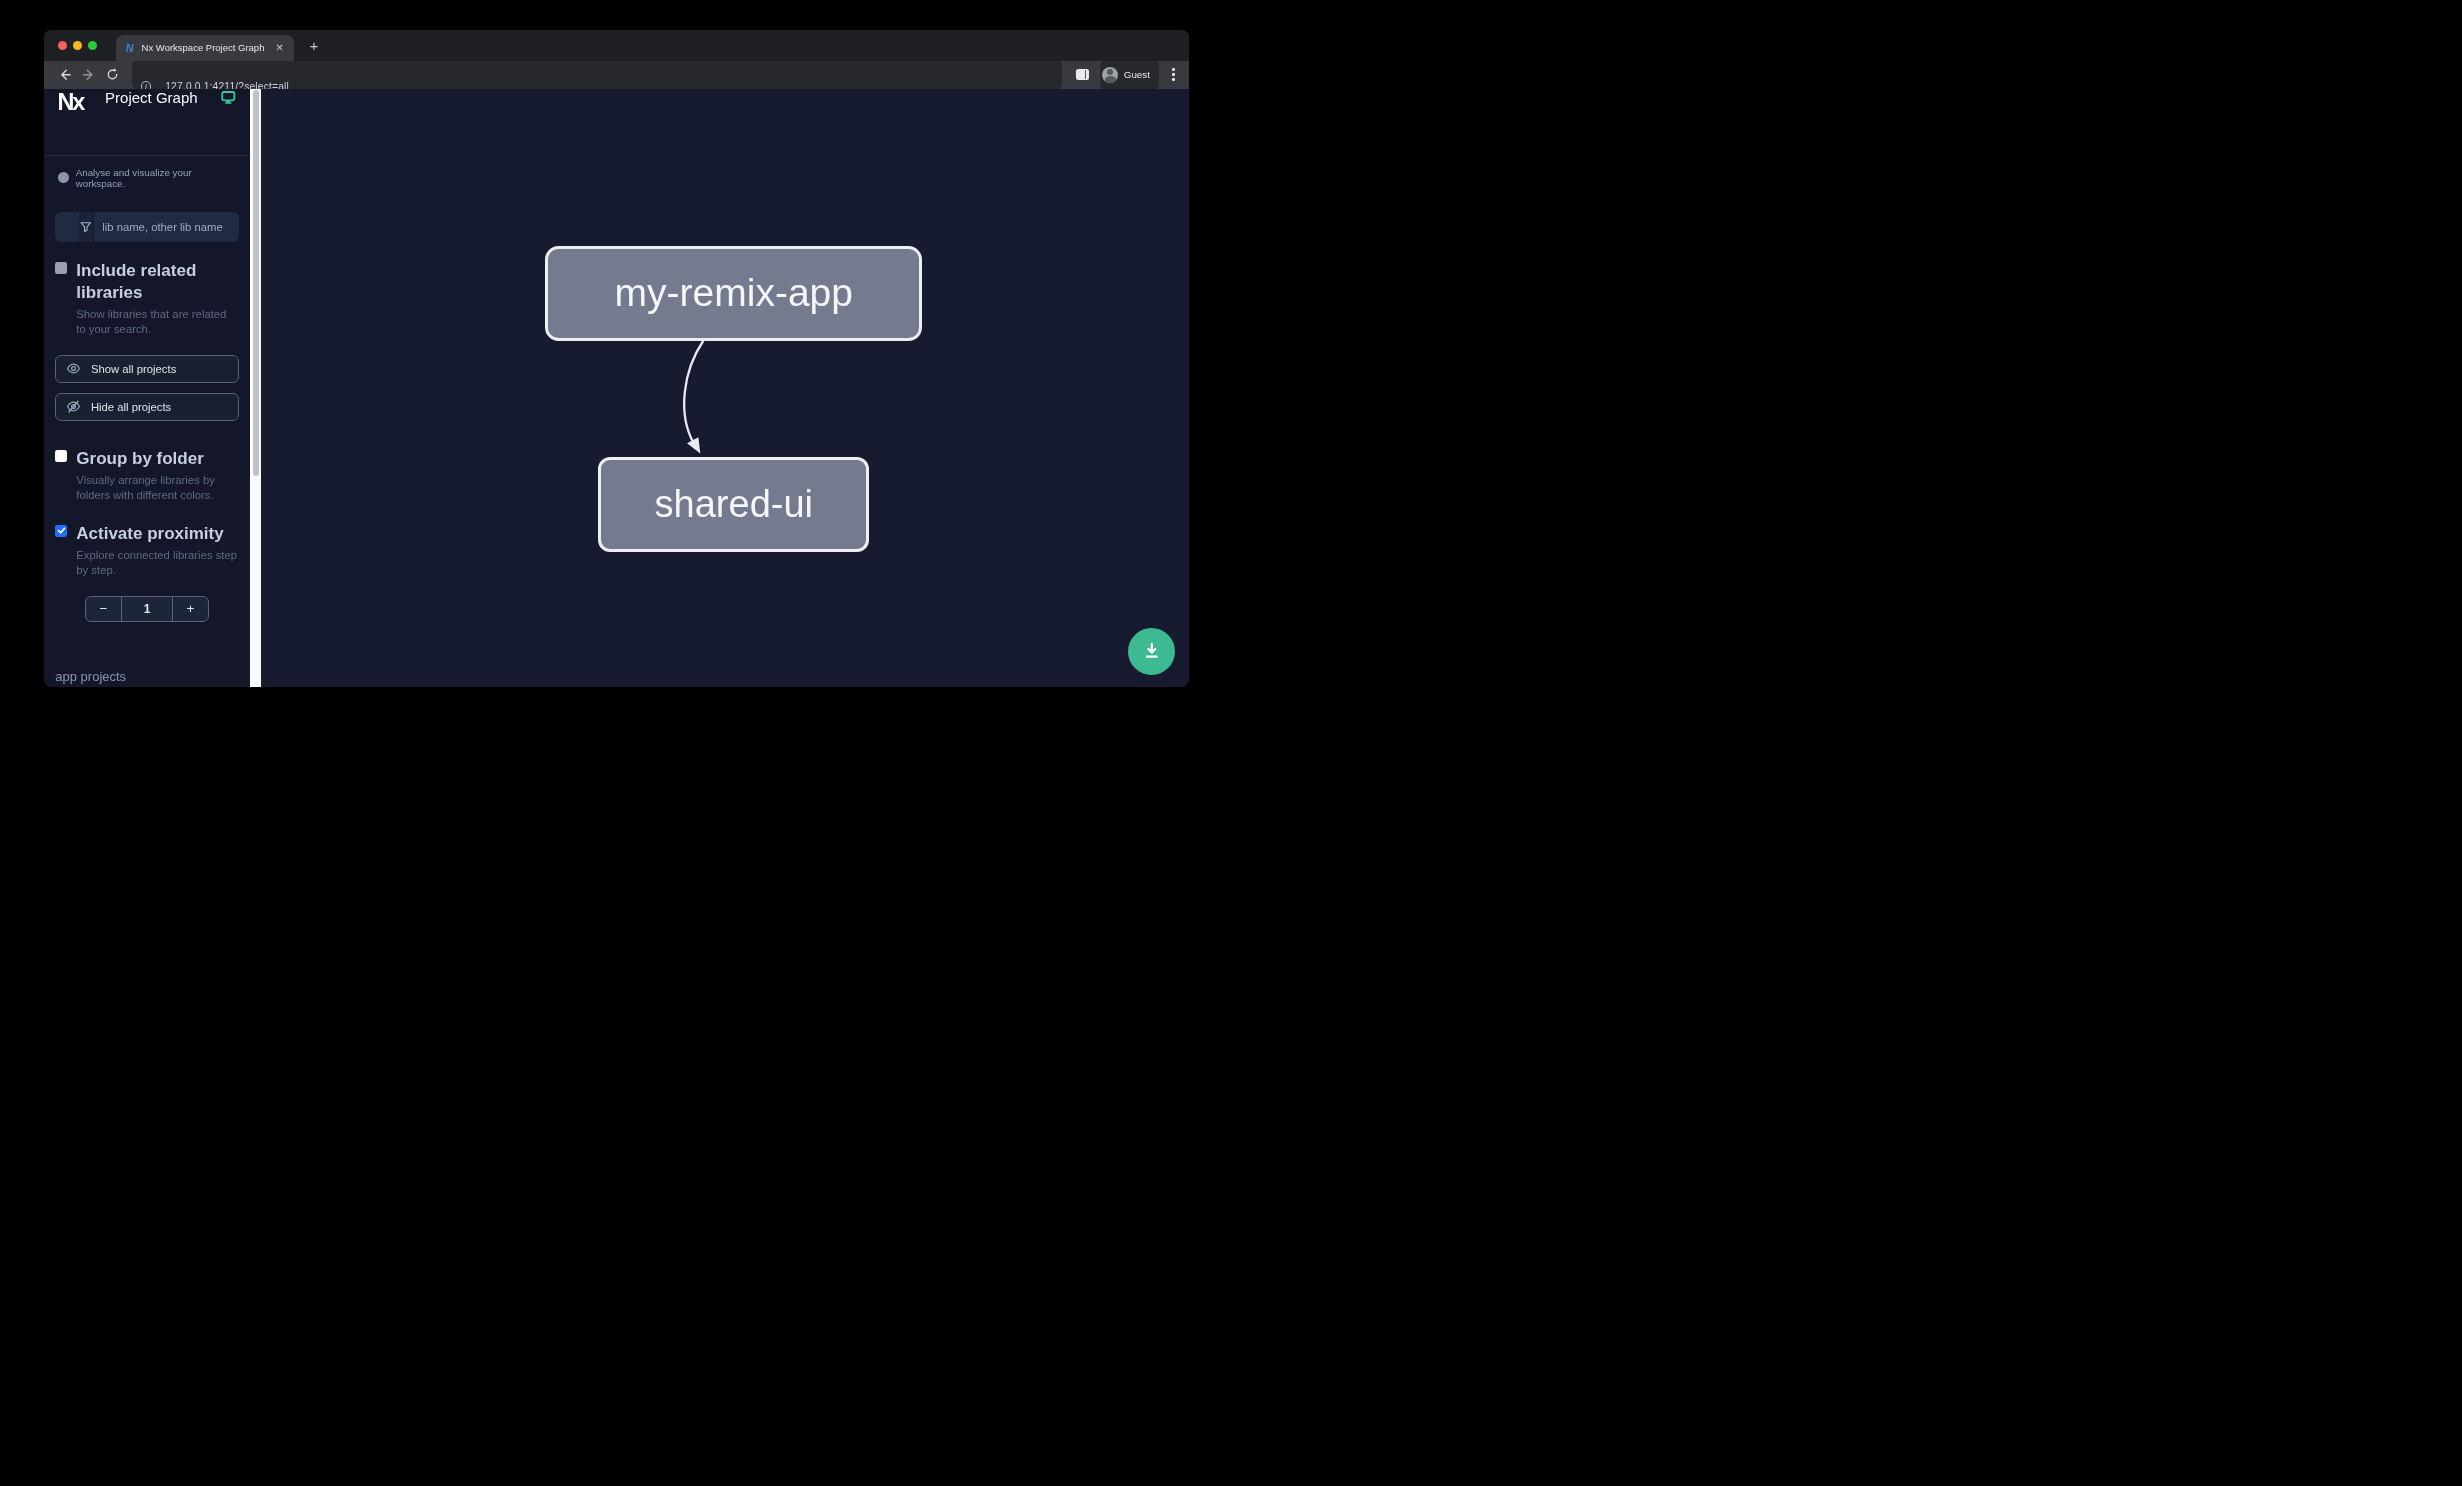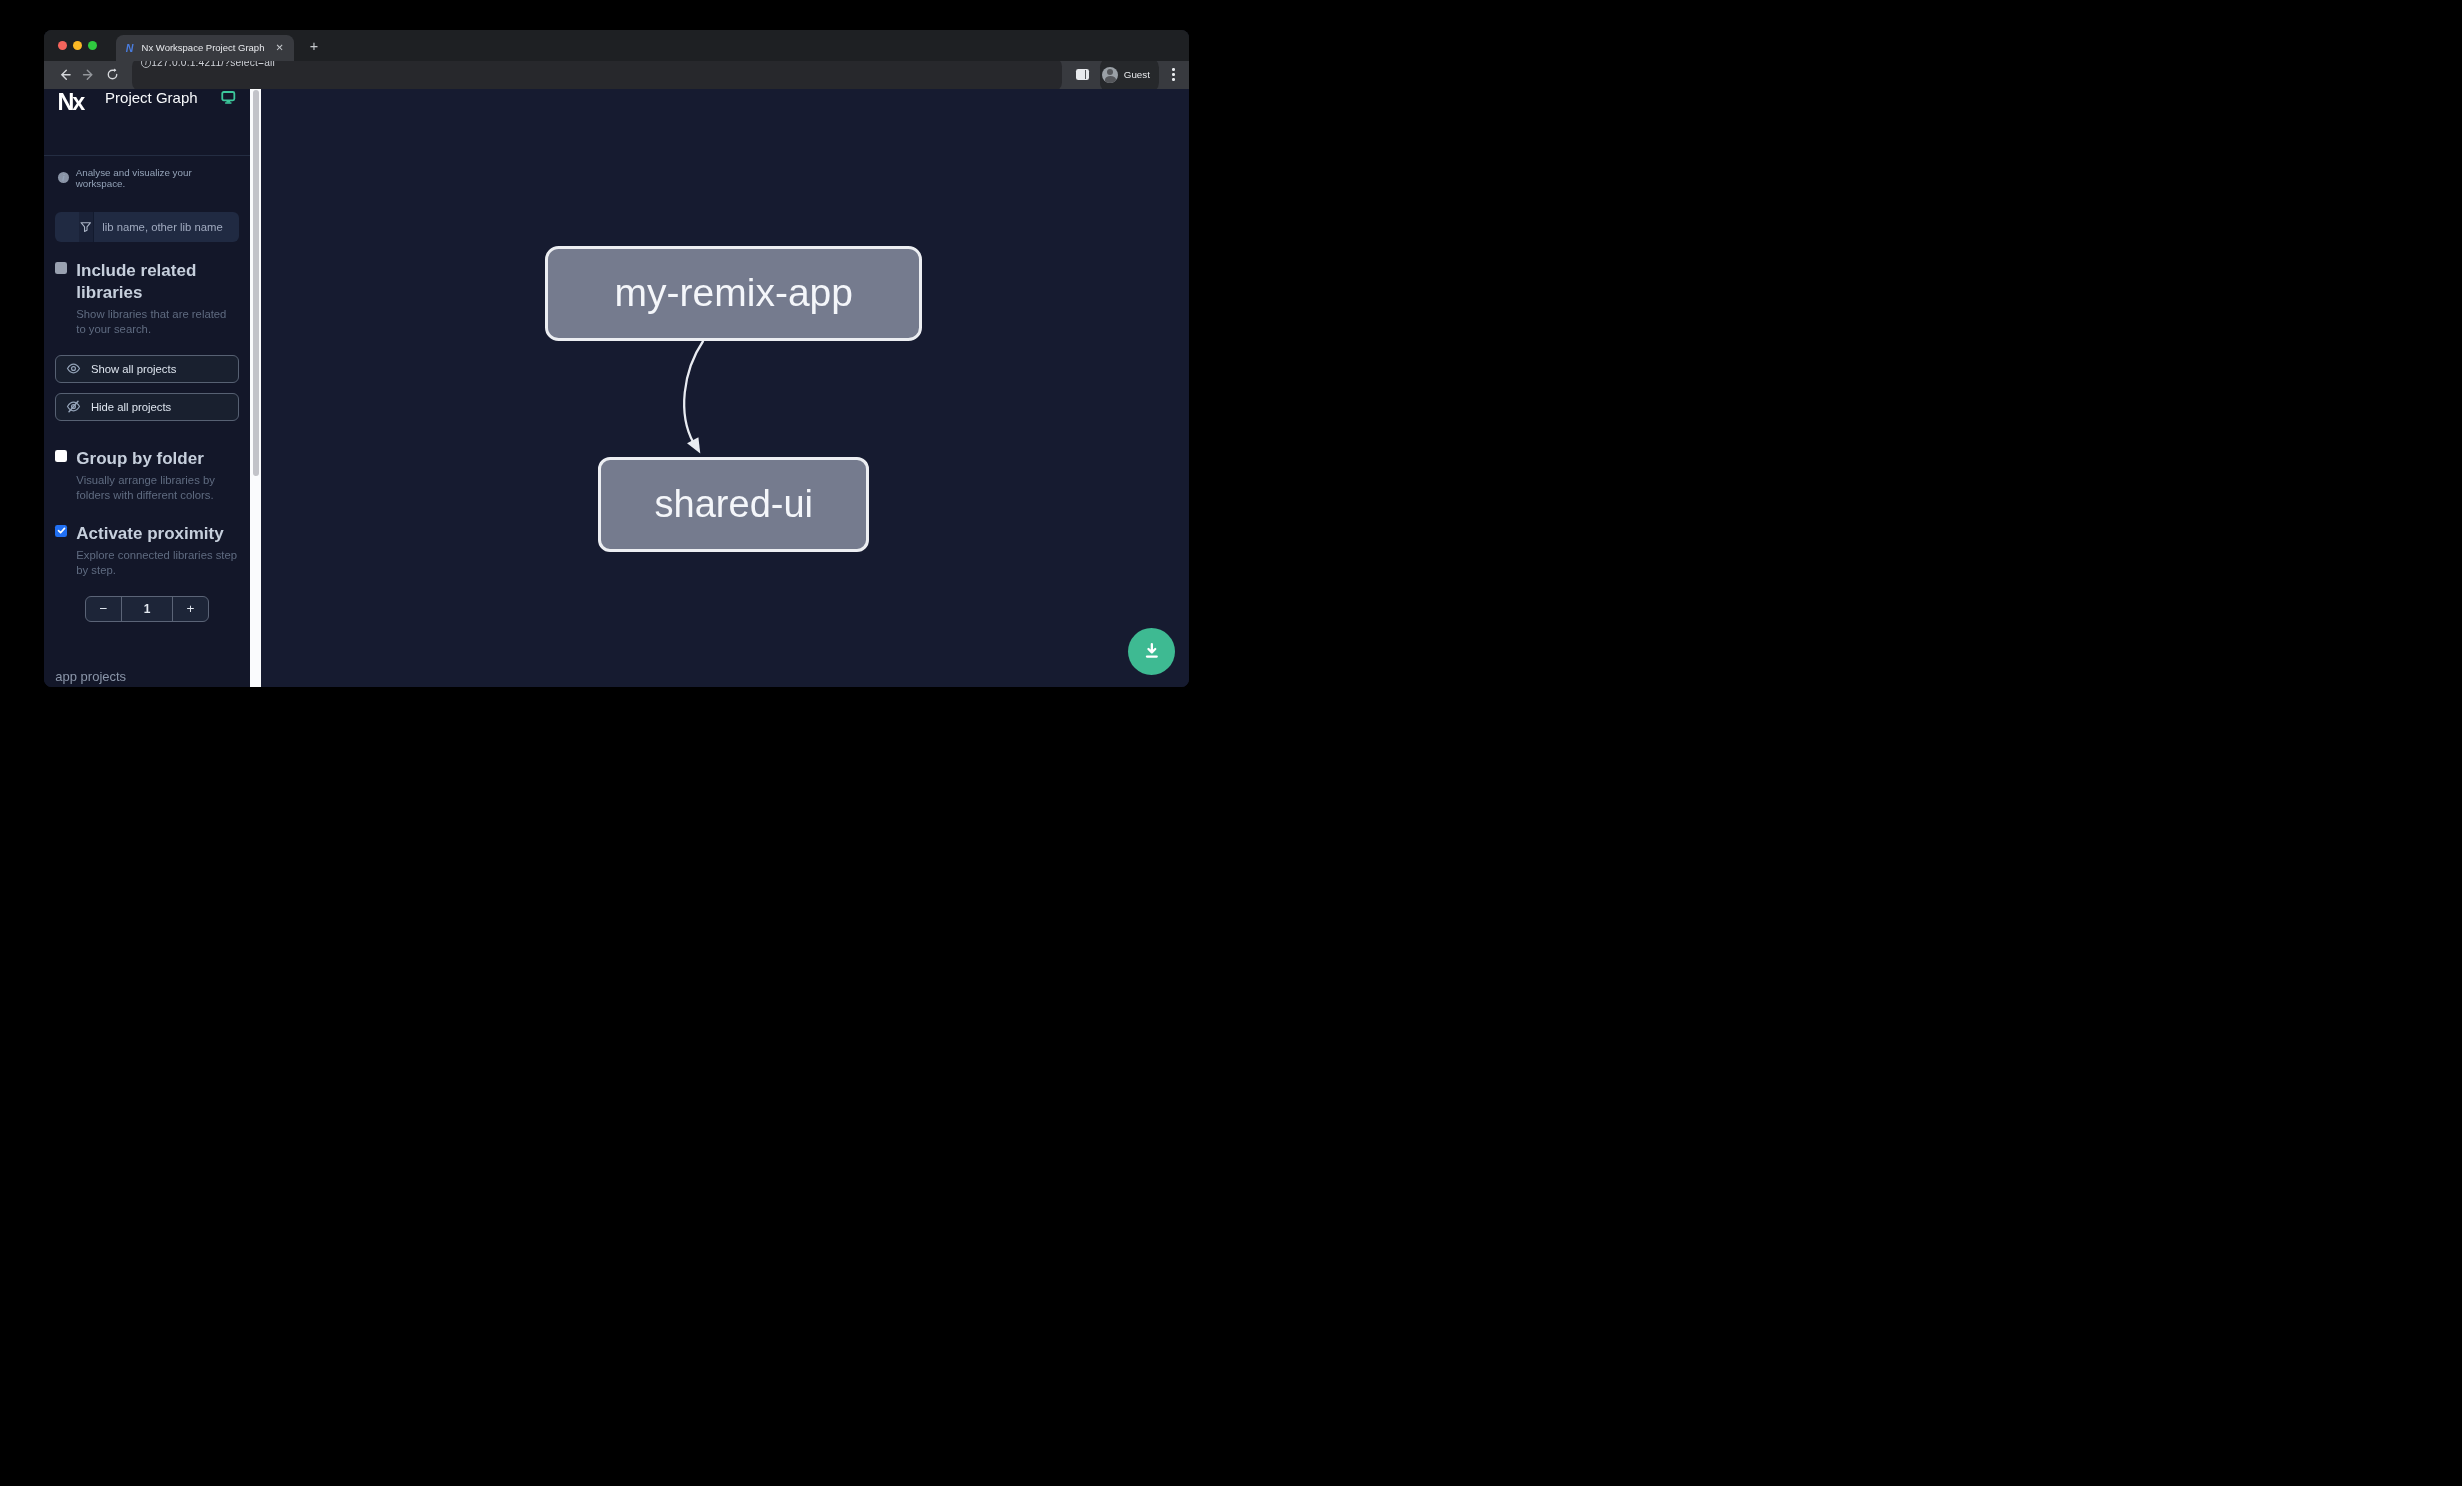--- a/index.html
+++ b/index.html
@@ -18,21 +18,21 @@
   .tab-title { color:#e8eaed; font-size:9.5px; white-space:nowrap; overflow:hidden; flex:1; }
   .tab-close { color:#c7cace; font-size:9.8px; width:13.6px; height:13.6px; line-height:13.6px; text-align:center; border-radius:50%; }
   .favicon { width:12px; height:12px; font-weight:800; font-style:italic; font-size:10.6px; color:#4a7de0; line-height:12px; text-align:center; }
   .newtab { position:absolute; left:260px; top:7.6px; width:19.7px; height:19.7px; color:#c7cace; font-size:14.4px;
             text-align:center; line-height:19px; border-radius:50%; }
 
   
   .toolbar { height:28px; background:#383a3f; flex:0 0 auto; display:flex; align-items:center; padding:0 9px 0 10.6px; gap:4.5px; }
   .navbtn { width:19.7px; height:19.7px; display:flex; align-items:center; justify-content:center; flex:0 0 auto; }
   .urlbar { flex:1; height:35px; background:#27282c; border-radius:9.8px; margin:0 6px 0 4.5px;
-            display:flex; align-items:flex-start; padding:0 9px; gap:0; }
+            display:flex; align-items:flex-end; padding:0 9px; gap:14px; }
   .url-text { color:#cfd2d8; font-size:10.2px; letter-spacing:0.2px; }
   .info-badge { width:10.6px; height:10.6px; border-radius:50%; border:1.1px solid #aeb2b8; color:#aeb2b8;
                 font-size:6.8px; line-height:9.8px; text-align:center; font-style:italic; font-weight:700; flex:0 0 auto;}
   .panel-icon { width:13px; height:11.3px; background:#e8eaed; border-radius:2.3px; position:relative; }
   .panel-icon::after { content:""; position:absolute; right:3px; top:1.5px; bottom:1.5px; width:1.5px; background:#54565a; }
   .guest { height:36px; background:#26282b; border-radius:10.6px; display:flex; align-items:center; gap:5.3px; padding:0 9px 0 2.3px; margin:0 3px; }
   .guest-avatar { width:16px; height:16px; border-radius:50%; background:#9aa0a6; position:relative; overflow:hidden; }
   .guest-avatar::before { content:""; position:absolute; left:4.9px; top:2.6px; width:6px; height:6px; border-radius:50%; background:#55575b; }
   .guest-avatar::after { content:""; position:absolute; left:2.3px; top:9.5px; width:11.3px; height:7.6px; border-radius:50%; background:#55575b; }
   .guest-label { color:#e8eaed; font-size:9.8px; }

